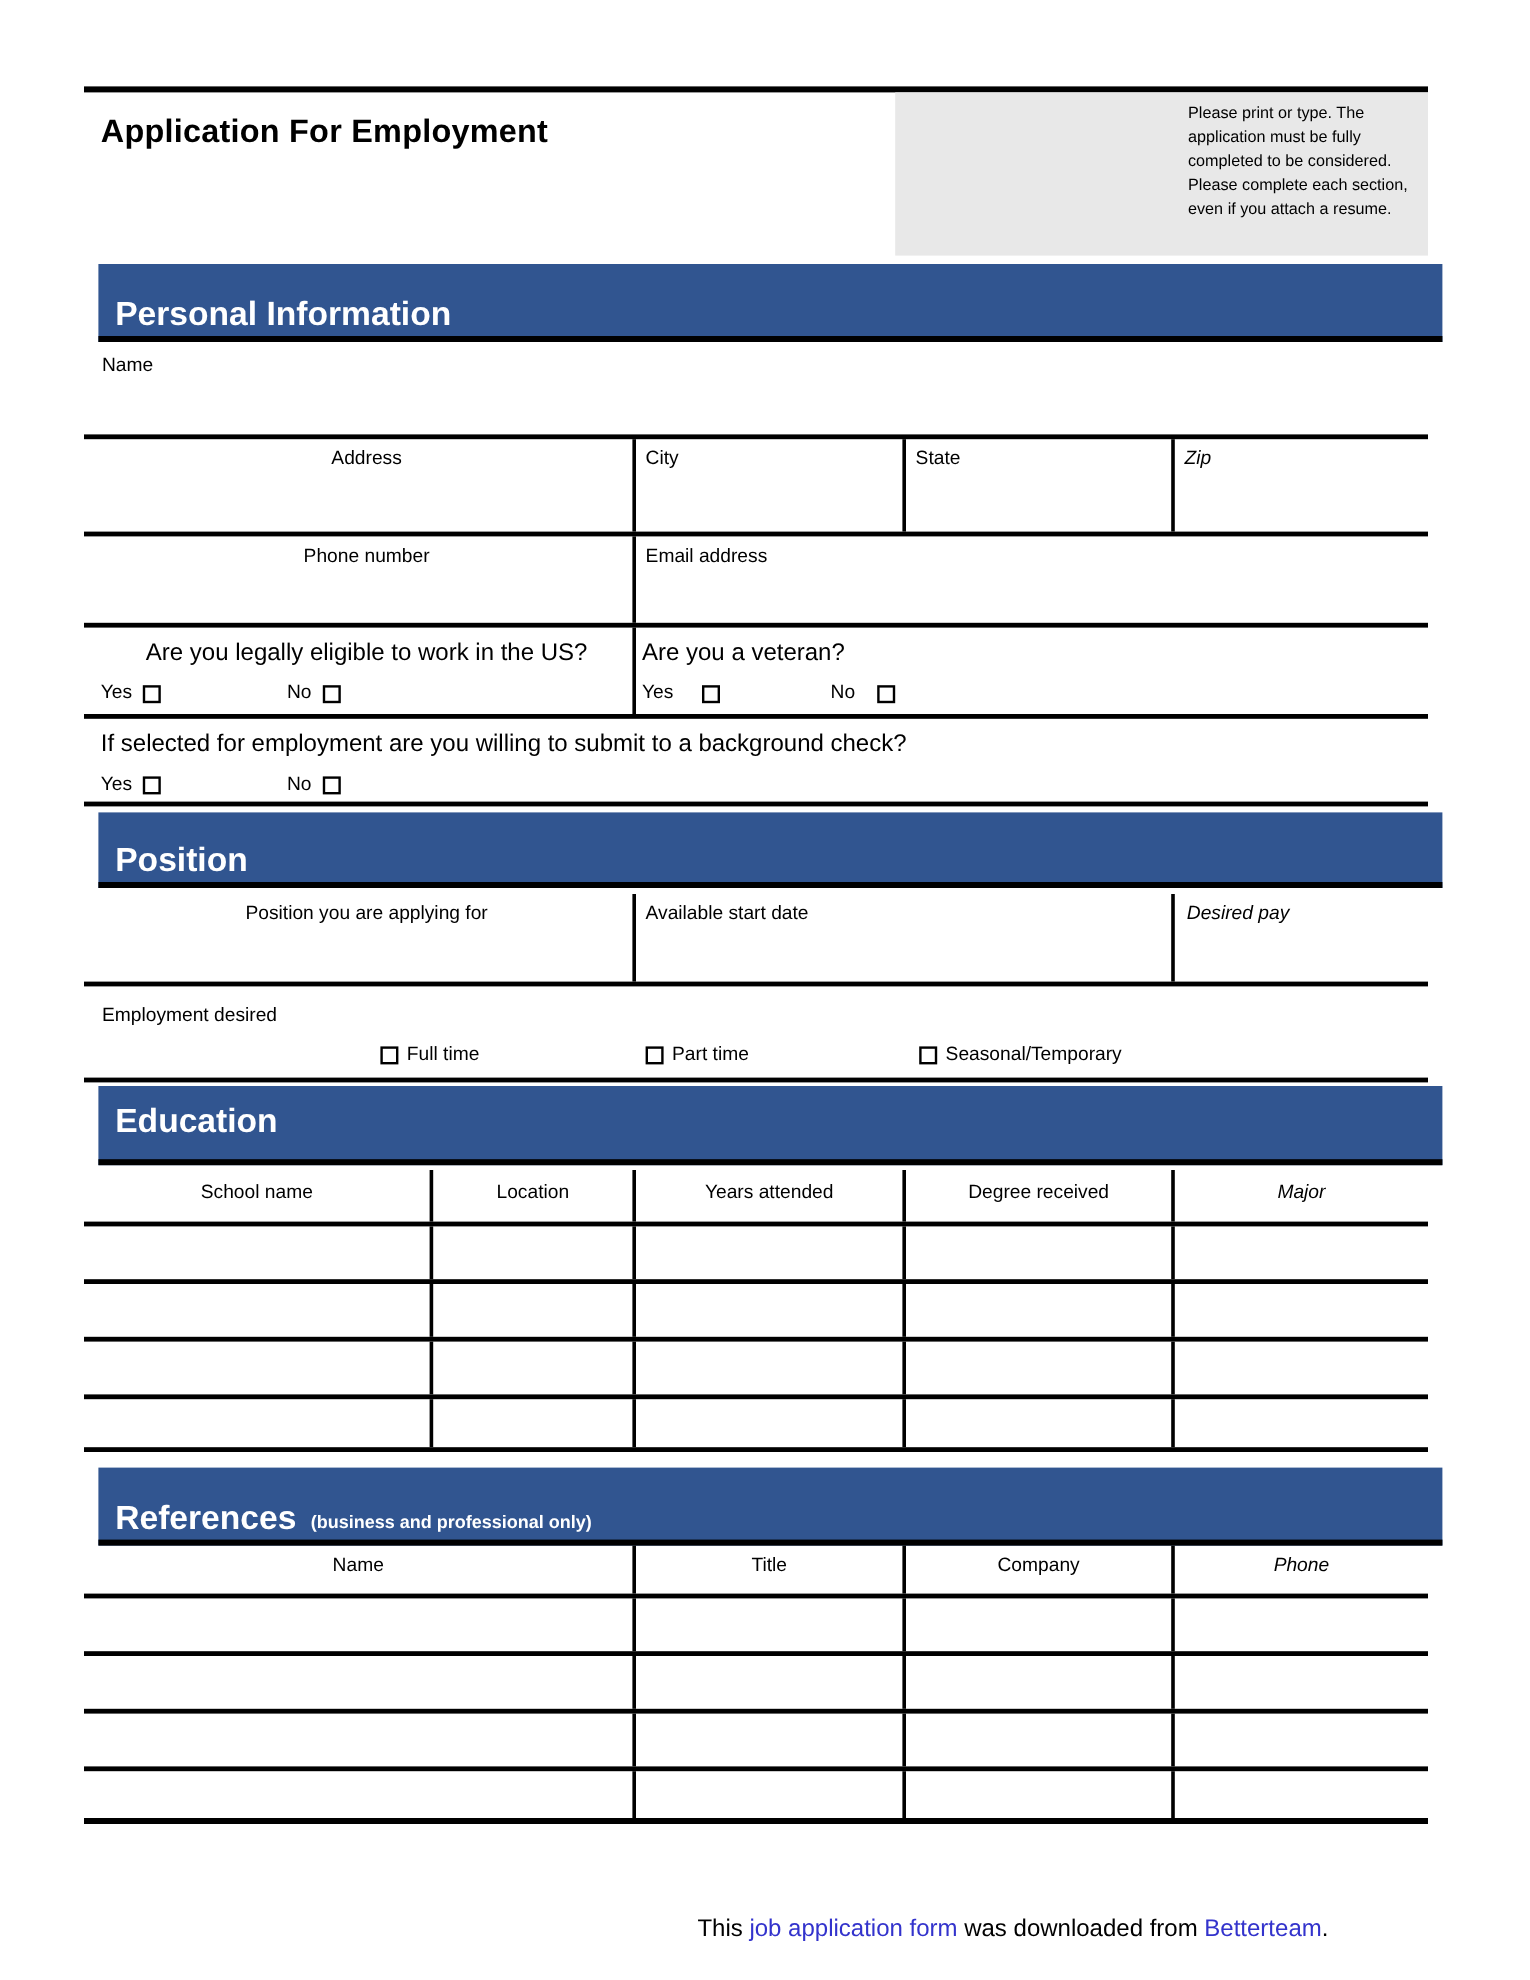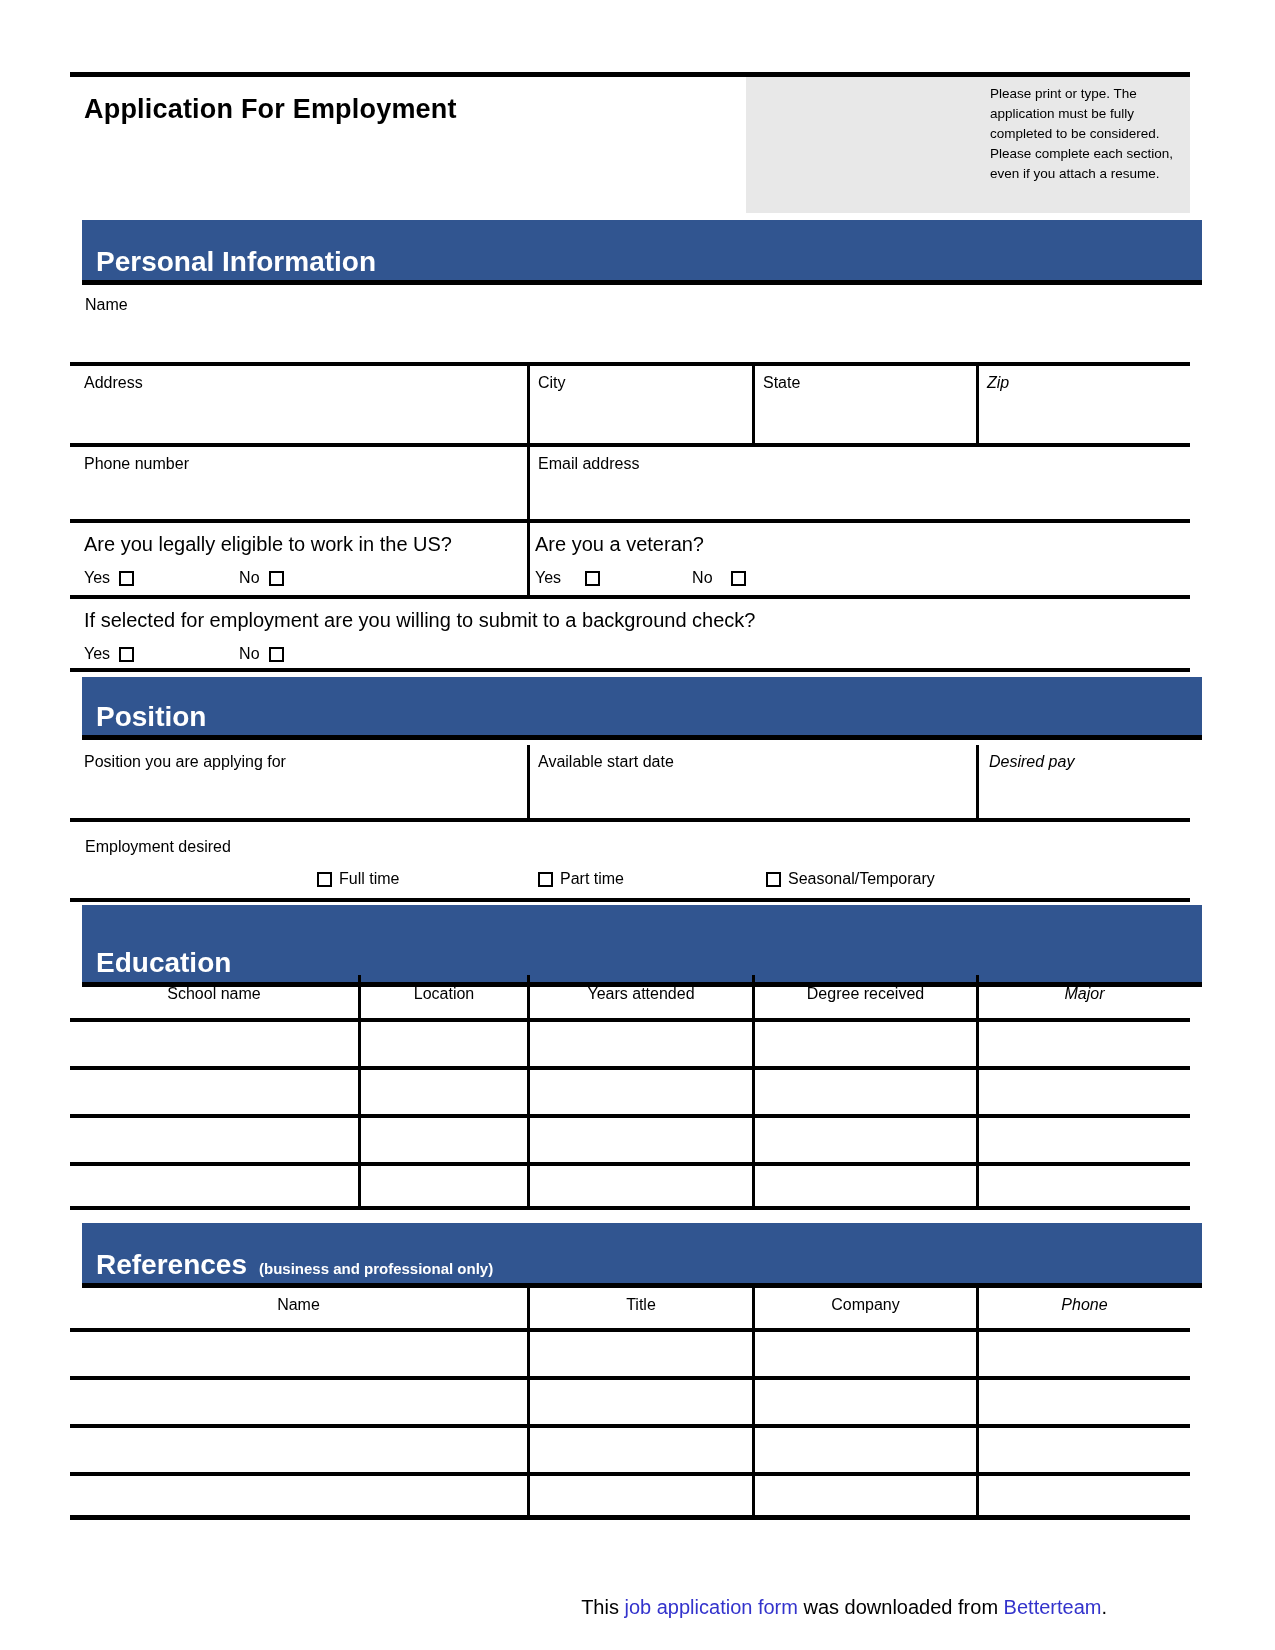--- a/index.html
+++ b/index.html
@@ -34,37 +34,37 @@
     border-bottom:5px solid var(--ink);
     color:#fff;font-weight:bold;
     display:flex;align-items:flex-end;
     padding:0 0 4px 14px;
     margin-left:12px;
   }
   .section-bar .big{font-size:28px;line-height:1;}
   .section-bar .sub{font-size:15px;line-height:1;margin-left:12px;padding-bottom:3px;}
   #bar-personal{top:220px;height:65px;}
   #bar-position{top:677px;height:63px;}
-  #bar-education{top:905px;height:82px;padding-bottom:5px;}
+  #bar-education{top:905px;height:66px;padding-bottom:18px;}
   #bar-references{top:1223px;height:65px;}
   
   .lbl{font-size:16px;}
   .name-row{left:70px;top:285px;width:1120px;height:77px;padding:11px 0 0 15px;}
   
   .tbl{left:70px;width:1120px;}
   #tbl-personal{top:362px;}
   .trow{display:flex;border-top:4px solid var(--ink);}
   .trow.bb{border-bottom:4px solid var(--ink);}
   .cell{height:100%;padding:8px 0 0 14px;font-size:16px;}
   .cell.vline{border-left:3px solid var(--ink);padding-left:8px;}
   .r-addr{height:81px;}
   .r-phone{height:76px;}
   .r-elig{height:76px;}
   .r-bg{height:77px;}
-  .w457{width:457px;}.w225{width:225px;}.w224{width:224px;}.w214{width:214px;font-style:italic;}
+  .w457{width:457px;text-align:center;}.w225{width:225px;}.w224{width:224px;}.w214{width:214px;font-style:italic;}
   .w663{width:663px;}.w449{width:449px;}.w288{width:288px;}.w169{width:169px;}
   
   .yesno{display:flex;align-items:center;margin-top:12px;font-size:16px;}
   .cb{display:inline-block;width:15px;height:15px;border:2px solid var(--ink);background:#fff;flex:0 0 auto;}
   .yn-yes{margin-right:9px;}
   .yn-no{margin-right:9px;}
   .gap1{width:105px;}
   .qcell{padding-top:10px;}
   .qcell .q{font-size:20px;}
   

